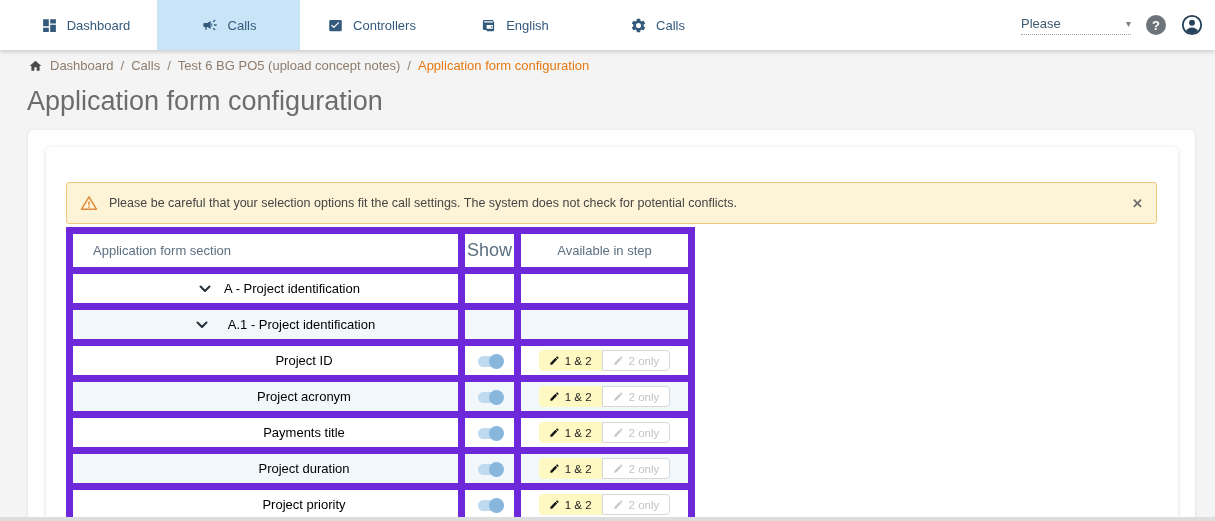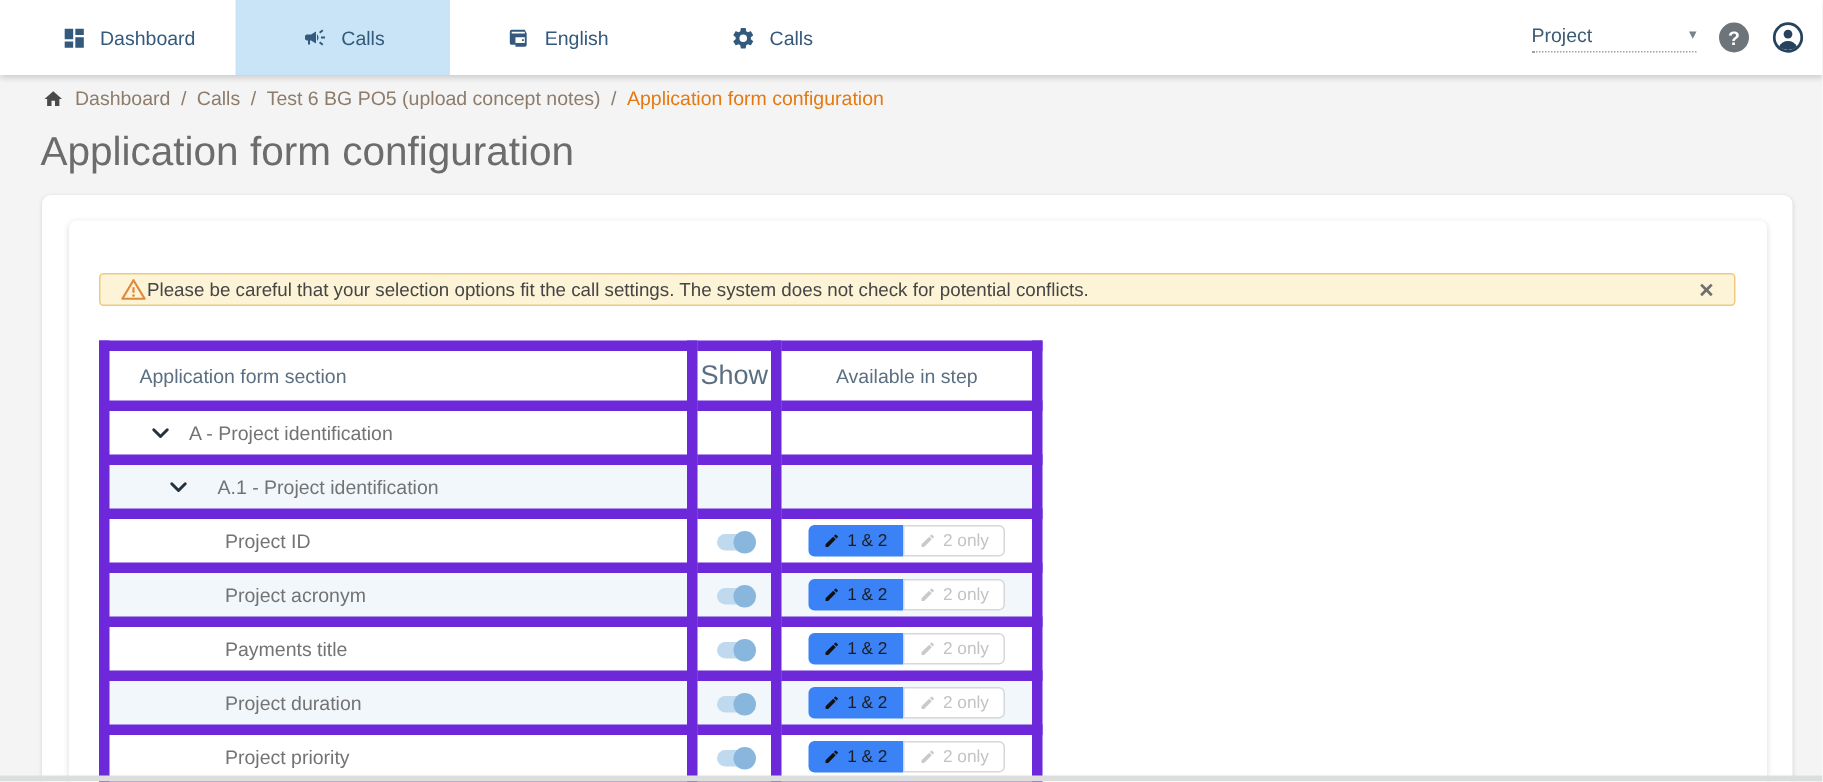--- a/index.html
+++ b/index.html
@@ -35,54 +35,54 @@
   .page-title { position: absolute; top: 86px; left: 27px; font-size: 27px; font-weight: 400;
                 color: #6c6c6c; }
 
   
   .outer-card { position: absolute; left: 28px; top: 130px; width: 1167px; height: 600px;
                 background: #fff; border-radius: 6px; box-shadow: 0 1px 3px rgba(0,0,0,.13); }
   .inner-card { position: absolute; left: 18px; top: 17px; width: 1132px; height: 560px;
                 background: #fff; border-radius: 5px; box-shadow: 0 1px 4px rgba(0,0,0,.15); }
 
   
-  .warning { position: absolute; left: 20px; top: 35px; width: 1091px; height: 22px;
+  .warning { position: absolute; left: 20px; top: 35px; width: 1091px; height: 42px;
              background: #fdf3d6; border: 1px solid #eeca7f; border-radius: 3px;
-             display: flex; align-items: center; padding: 0 13px; gap: 0; }
+             display: flex; align-items: center; padding: 0 13px; gap: 11px; }
   .warning-text { font-size: 12.5px; color: #454545; }
   .warning-close { margin-left: auto; color: #6f6f6f; font-size: 13px; font-weight: bold;
                    cursor: pointer; line-height: 1; }
 
   
   .cfg-table { position: absolute; left: 20px; top: 80px; border-collapse: collapse;
                font-size: 13px; background: #fff; }
   .cfg-table th, .cfg-table td { border: 7px solid #6d28d9; }
   .cfg-table th { height: 40px; color: #5b6f80; font-weight: 400; background: #fff; }
   .th-section { width: 392px; text-align: left; padding-left: 20px; }
   .th-show { width: 32px; font-size: 18px; text-align: center; padding: 0 2px; }
   .th-step { width: 174px; text-align: center; }
   .cfg-table td { height: 36px; }
   tr.alt td { background: #f1f7fb; }
-  .section-cell { display: flex; align-items: center; gap: 13px; color: #737373; }
+  .section-cell { display: flex; align-items: center; gap: 13px; color: #000000; justify-content: center; }
   .lvl1 { padding-left: 28px; }
   .lvl2 { padding-left: 40px; gap: 20px; }
   .lvl3 { padding-left: 77px; }
   .chev { display: flex; align-items: center; cursor: pointer; }
 
   .show-cell { text-align: center; }
   .toggle { display: inline-block; position: relative; width: 24px; height: 11px;
             background: #bfd9ee; border-radius: 6px; cursor: pointer; vertical-align: middle; }
   .toggle .knob { position: absolute; right: -2px; top: -2px; width: 15px; height: 15px;
                   border-radius: 50%; background: #88b6dc; }
 
   .step-cell { text-align: center; }
   .step-group { display: inline-flex; vertical-align: middle; }
   .step-btn { height: 21px; display: inline-flex; align-items: center; gap: 5px;
               padding: 0 10px; font-size: 11.5px; cursor: pointer; white-space: nowrap; }
-  .step-btn.sel { background: #3b82f6; color: #1d1d1d; border-radius: 4px 0 0 4px; }
+  .step-btn.sel { background: #fef9c3; color: #1d1d1d; border-radius: 4px 0 0 4px; }
   .step-btn.dis { background: #ffffff; color: #c3c3c3; border: 1px solid #d7d7d7;
                   border-radius: 0 4px 4px 0; }
 
   .hscrollbar { position: absolute; left: 0; bottom: 0; width: 1215px; height: 4px;
                 background: #dcdddd; }
 </style>
 </head>
 <body>
 
 <div class="navbar">
@@ -99,37 +99,45 @@
         <span class="nicon">
           <svg width="18" height="16" viewBox="0 0 24 24">
             <path fill="#33597c" d="M18 11v2h4v-2h-4zm-2 6.61c.96.71 2.21 1.65 3.2 2.39.4-.53.8-1.07 1.2-1.6-.99-.74-2.24-1.68-3.2-2.4-.4.54-.8 1.08-1.2 1.61zM20.4 5.6c-.4-.53-.8-1.07-1.2-1.6-.99.74-2.24 1.68-3.2 2.4.4.53.8 1.07 1.2 1.6.96-.72 2.21-1.65 3.2-2.4zM4 9c-1.1 0-2 .9-2 2v2c0 1.1.9 2 2 2h1v4h2v-4h1l5 3V6L8 9H4zm11.5 3c0-1.33-.58-2.53-1.5-3.35v6.69c.92-.81 1.5-2.01 1.5-3.34z"></path>
           </svg>
         </span>
         <span>Calls</span>
       </div>
       <div class="nav-item">
         <span class="nicon">
           <svg width="17" height="15" viewBox="0 0 24 24">
+            <path fill="#33597c" d="M20 3H4a2 2 0 0 0-2 2v14a2 2 0 0 0 2 2h16a2 2 0 0 0 2-2V5a2 2 0 0 0-2-2zM9.3 16.3 5 12l1.4-1.4 2.9 2.9 7.3-7.3L18 7.6l-8.7 8.7z"></path>
+          </svg>
+        </span>
+        <span>Controllers</span>
+      </div>
+      <div class="nav-item">
+        <span class="nicon">
+          <svg width="17" height="15" viewBox="0 0 24 24">
             <path fill="#33597c" d="M19 3H5a2 2 0 0 0-2 2v12a2 2 0 0 0 2 2h4v2h10a2 2 0 0 0 2-2V7l-2-4zm0 4H5V5h14v2zm0 10H9v-6h10v6zm-3-4h2v2h-2v-2z"></path>
           </svg>
         </span>
         <span>English</span>
       </div>
       <div class="nav-item">
         <span class="nicon">
           <svg width="17" height="17" viewBox="0 0 24 24">
             <path fill="#33597c" d="M19.14 12.94c.04-.3.06-.61.06-.94s-.02-.64-.07-.94l2.03-1.58a.49.49 0 0 0 .12-.61l-1.92-3.32a.49.49 0 0 0-.59-.22l-2.39.96a7.03 7.03 0 0 0-1.62-.94l-.36-2.54a.48.48 0 0 0-.48-.41h-3.84a.48.48 0 0 0-.47.41l-.36 2.54c-.59.24-1.13.57-1.62.94l-2.39-.96a.49.49 0 0 0-.59.22L2.74 8.87c-.12.2-.07.47.12.61l2.03 1.58c-.05.3-.09.63-.09.94s.02.64.07.94l-2.03 1.58a.49.49 0 0 0-.12.61l1.92 3.32c.12.22.37.29.59.22l2.39-.96c.5.38 1.03.7 1.62.94l.36 2.54c.05.24.24.41.48.41h3.84c.24 0 .44-.17.47-.41l.36-2.54c.59-.24 1.13-.56 1.62-.94l2.39.96c.22.08.47 0 .59-.22l1.92-3.32a.49.49 0 0 0-.12-.61l-2.01-1.58zM12 15.6A3.6 3.6 0 1 1 12 8.4a3.6 3.6 0 0 1 0 7.2z"></path>
           </svg>
         </span>
         <span>Calls</span>
       </div>
     </div>
   <div class="nav-right">
     <div class="lang-select">
-      <span>Project</span>
+      <span>Please</span>
       <span class="lang-caret">▾</span>
     </div>
     <div class="help-circle">?</div>
     <span style="display:flex;cursor:pointer;">
       <svg width="22" height="22" viewBox="0 0 24 24">
         <circle cx="12" cy="12" r="10" fill="none" stroke="#26425c" stroke-width="2"></circle>
         <circle cx="12" cy="9.5" r="3.2" fill="#26425c"></circle>
         <path d="M5.5 18.6c1.2-2.6 3.7-4 6.5-4s5.3 1.4 6.5 4a10 10 0 0 1-13 0z" fill="#26425c"></path>
       </svg>
     </span>

